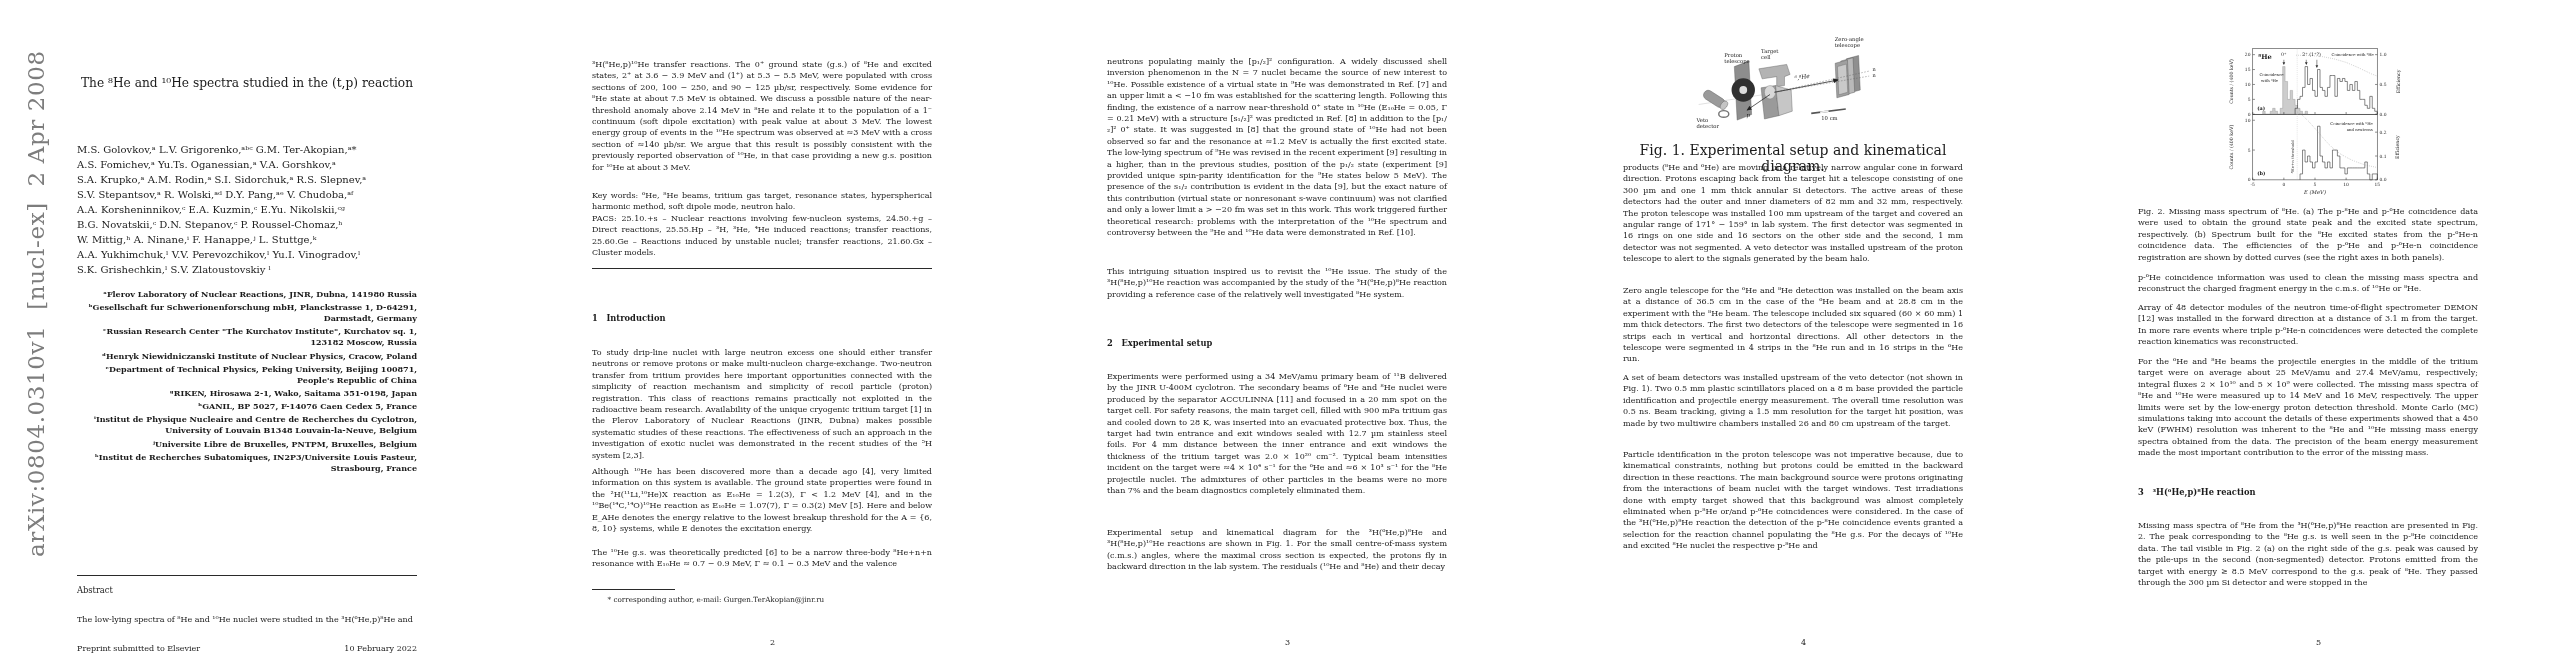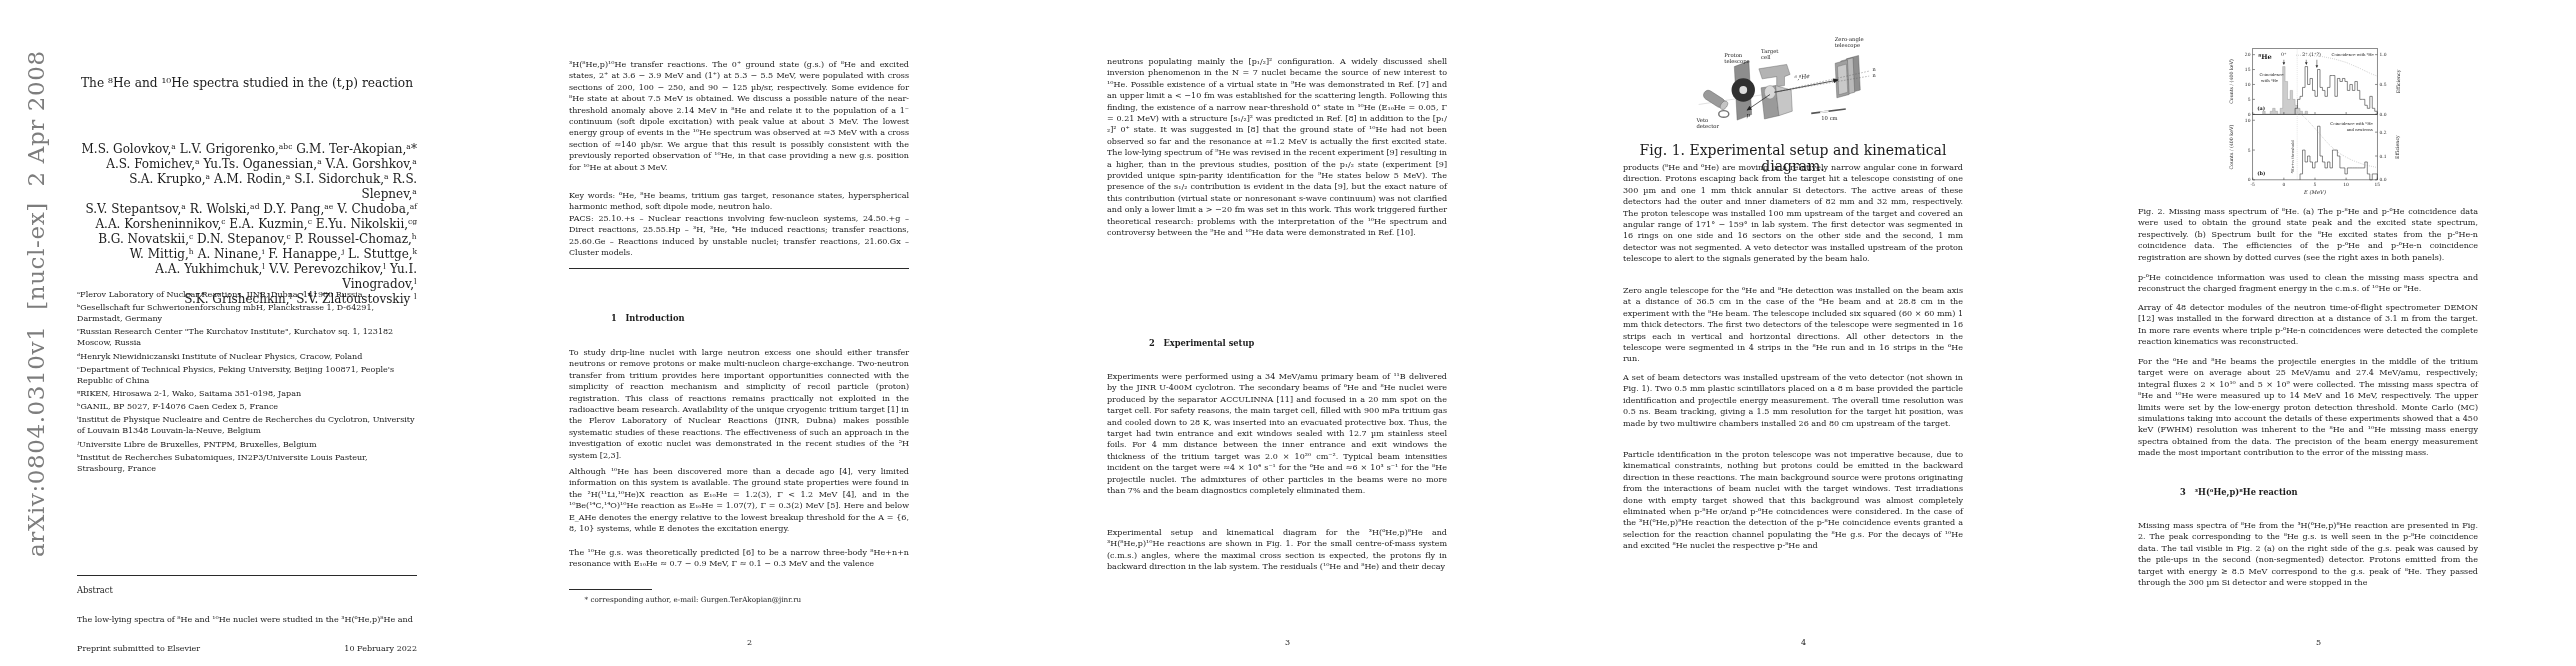--- a/index.html
+++ b/index.html
@@ -2,26 +2,26 @@
 <html style="font-size:9px"><head>
 <meta charset="utf-8">
 <style>
   html,body{margin:0;padding:0;background:#ffffff;}
   .canvas{position:relative;width:2576px;height:667px;background:#ffffff;overflow:hidden;
           font-family:"DejaVu Serif","Liberation Serif",serif;color:#1b1b1b;}
   .page{position:absolute;top:0;width:515px;height:667px;background:#ffffff;}
   .col{position:absolute;left:77px;width:340px;}
   .para{font-size:8px;line-height:11.4px;text-align:justify;}
   .title{font-size:12.2px;line-height:18px;text-align:center;}
-  .authors div{font-size:12px;line-height:15px;text-align:right;}
-  .affil div{font-size:8px;line-height:11px;text-align:left;margin-bottom:2.2px;}
+  .authors div{font-size:10px;line-height:15px;text-align:left;}
+  .affil div{font-size:8px;line-height:11px;text-align:right;margin-bottom:2.2px;font-weight:bold;}
   .rule{border-top:0.7px solid #2a2a2a;height:0;}
   .small-rule{border-top:0.6px solid #2a2a2a;width:83px;height:0;}
   .abs-head{font-size:8.3px;}
-  .heading{font-size:8.3px;font-weight:bold;white-space:pre;margin-left:42px;}
+  .heading{font-size:8.3px;font-weight:bold;white-space:pre;}
   .footnote{font-size:7.2px;line-height:9.4px;}
   .pagenum{position:absolute;left:0;width:515px;text-align:center;font-size:8px;top:638px;}
   .footer-row{position:absolute;left:77px;width:340px;top:644px;display:flex;
               justify-content:space-between;font-size:8px;}
   .arxiv-banner{position:absolute;left:23px;top:557px;transform:rotate(-90deg);
                 transform-origin:0 0;white-space:pre;font-size:23px;letter-spacing:0.6px;
                 color:#7d7d7d;font-family:"DejaVu Serif","Liberation Serif",serif;}
   .figbox{position:absolute;}
   .caption{font-size:8px;line-height:11.4px;text-align:justify;}
   .caption-center{font-size:14px;text-align:center;}
@@ -60,38 +60,39 @@
     </div>
     <div class="col rule" style="top:575px"></div>
     <div class="col abs-head" style="top:585px">Abstract</div>
     <div class="col para" style="top:614px">The low-lying spectra of ⁸He and ¹⁰He nuclei were studied in the ³H(⁶He,p)⁸He and</div>
     <div class="footer-row">
       <span>Preprint submitted to Elsevier</span>
       <span>10 February 2022</span>
     </div>
   </div>
 
-  <div class="page" style="left:492px">
+  <div class="page" style="left:515px">
     <div class="col para" style="top:59px">³H(⁸He,p)¹⁰He transfer reactions. The 0⁺ ground state (g.s.) of ⁸He and excited states, 2⁺ at 3.6 − 3.9 MeV and (1⁺) at 5.3 − 5.5 MeV, were populated with cross sections of 200, 100 − 250, and 90 − 125 µb/sr, respectively. Some evidence for ⁸He state at about 7.5 MeV is obtained. We discuss a possible nature of the near-threshold anomaly above 2.14 MeV in ⁸He and relate it to the population of a 1⁻ continuum (soft dipole excitation) with peak value at about 3 MeV. The lowest energy group of events in the ¹⁰He spectrum was observed at ≈3 MeV with a cross section of ≈140 µb/sr. We argue that this result is possibly consistent with the previously reported observation of ¹⁰He, in that case providing a new g.s. position for ¹⁰He at about 3 MeV.</div>
     <div class="col" style="top:190px">
       <div class="para">Key words: ⁶He, ⁸He beams, tritium gas target, resonance states, hyperspherical harmonic method, soft dipole mode, neutron halo.</div>
       <div class="para">PACS: 25.10.+s – Nuclear reactions involving few-nucleon systems, 24.50.+g – Direct reactions, 25.55.Hp – ³H, ³He, ⁴He induced reactions; transfer reactions, 25.60.Ge – Reactions induced by unstable nuclei; transfer reactions, 21.60.Gx – Cluster models.</div>
     </div>
     <div class="col rule" style="top:268px"></div>
     <div class="col heading" style="top:313px">1   Introduction</div>
     <div class="col para" style="top:347px">To study drip-line nuclei with large neutron excess one should either transfer neutrons or remove protons or make multi-nucleon charge-exchange. Two-neutron transfer from tritium provides here important opportunities connected with the simplicity of reaction mechanism and simplicity of recoil particle (proton) registration. This class of reactions remains practically not exploited in the radioactive beam research. Availability of the unique cryogenic tritium target [1] in the Flerov Laboratory of Nuclear Reactions (JINR, Dubna) makes possible systematic studies of these reactions. The effectiveness of such an approach in the investigation of exotic nuclei was demonstrated in the recent studies of the ⁵H system [2,3].</div>
     <div class="col para" style="top:466px">Although ¹⁰He has been discovered more than a decade ago [4], very limited information on this system is available. The ground state properties were found in the ²H(¹¹Li,¹⁰He)X reaction as E₁₀He = 1.2(3), Γ &lt; 1.2 MeV [4], and in the ¹⁰Be(¹⁴C,¹⁴O)¹⁰He reaction as E₁₀He = 1.07(7), Γ = 0.3(2) MeV [5]. Here and below E_AHe denotes the energy relative to the lowest breakup threshold for the A = {6, 8, 10} systems, while E denotes the excitation energy.</div>
     <div class="col para" style="top:547px">The ¹⁰He g.s. was theoretically predicted [6] to be a narrow three-body ⁸He+n+n resonance with E₁₀He ≈ 0.7 − 0.9 MeV, Γ ≈ 0.1 − 0.3 MeV and the valence</div>
     <div class="col small-rule" style="top:589px"></div>
     <div class="col footnote" style="top:595px;padding-left:15.6px;width:325px">* corresponding author, e-mail: Gurgen.TerAkopian@jinr.ru</div>
     <div class="pagenum">2</div>
   </div>
 
   <div class="page" style="left:1030px">
     <div class="col para" style="top:56px">neutrons populating mainly the [p₁/₂]² configuration. A widely discussed shell inversion phenomenon in the N = 7 nuclei became the source of new interest to ¹⁰He. Possible existence of a virtual state in ⁹He was demonstrated in Ref. [7] and an upper limit a &lt; −10 fm was established for the scattering length. Following this finding, the existence of a narrow near-threshold 0⁺ state in ¹⁰He (E₁₀He = 0.05, Γ = 0.21 MeV) with a structure [s₁/₂]² was predicted in Ref. [8] in addition to the [p₁/₂]² 0⁺ state. It was suggested in [8] that the ground state of ¹⁰He had not been observed so far and the resonance at ≈1.2 MeV is actually the first excited state. The low-lying spectrum of ⁹He was revised in the recent experiment [9] resulting in a higher, than in the previous studies, position of the p₁/₂ state (experiment [9] provided unique spin-parity identification for the ⁹He states below 5 MeV). The presence of the s₁/₂ contribution is evident in the data [9], but the exact nature of this contribution (virtual state or nonresonant s-wave continuum) was not clarified and only a lower limit a &gt; −20 fm was set in this work. This work triggered further theoretical research: problems with the interpretation of the ¹⁰He spectrum and controversy between the ⁹He and ¹⁰He data were demonstrated in Ref. [10].</div>
+    <div class="col para" style="top:266px">This intriguing situation inspired us to revisit the ¹⁰He issue. The study of the ³H(⁸He,p)¹⁰He reaction was accompanied by the study of the ³H(⁶He,p)⁸He reaction providing a reference case of the relatively well investigated ⁸He system.</div>
     <div class="col heading" style="top:338px">2   Experimental setup</div>
     <div class="col para" style="top:371px">Experiments were performed using a 34 MeV/amu primary beam of ¹¹B delivered by the JINR U-400M cyclotron. The secondary beams of ⁶He and ⁸He nuclei were produced by the separator ACCULINNA [11] and focused in a 20 mm spot on the target cell. For safety reasons, the main target cell, filled with 900 mPa tritium gas and cooled down to 28 K, was inserted into an evacuated protective box. Thus, the target had twin entrance and exit windows sealed with 12.7 µm stainless steel foils. For 4 mm distance between the inner entrance and exit windows the thickness of the tritium target was 2.0 × 10²⁰ cm⁻². Typical beam intensities incident on the target were ≈4 × 10⁴ s⁻¹ for the ⁶He and ≈6 × 10³ s⁻¹ for the ⁸He projectile nuclei. The admixtures of other particles in the beams were no more than 7% and the beam diagnostics completely eliminated them.</div>
     <div class="col para" style="top:527px">Experimental setup and kinematical diagram for the ³H(⁶He,p)⁸He and ³H(⁸He,p)¹⁰He reactions are shown in Fig. 1. For the small centre-of-mass system (c.m.s.) angles, where the maximal cross section is expected, the protons fly in backward direction in the lab system. The residuals (¹⁰He and ⁸He) and their decay</div>
     <div class="pagenum">3</div>
   </div>
 
   <div class="page" style="left:1546px">
     <div class="figbox" style="left:146px;top:32px;width:195px;height:106px">
       <svg width="195" height="106" viewBox="0 0 350 190">
         <defs>

